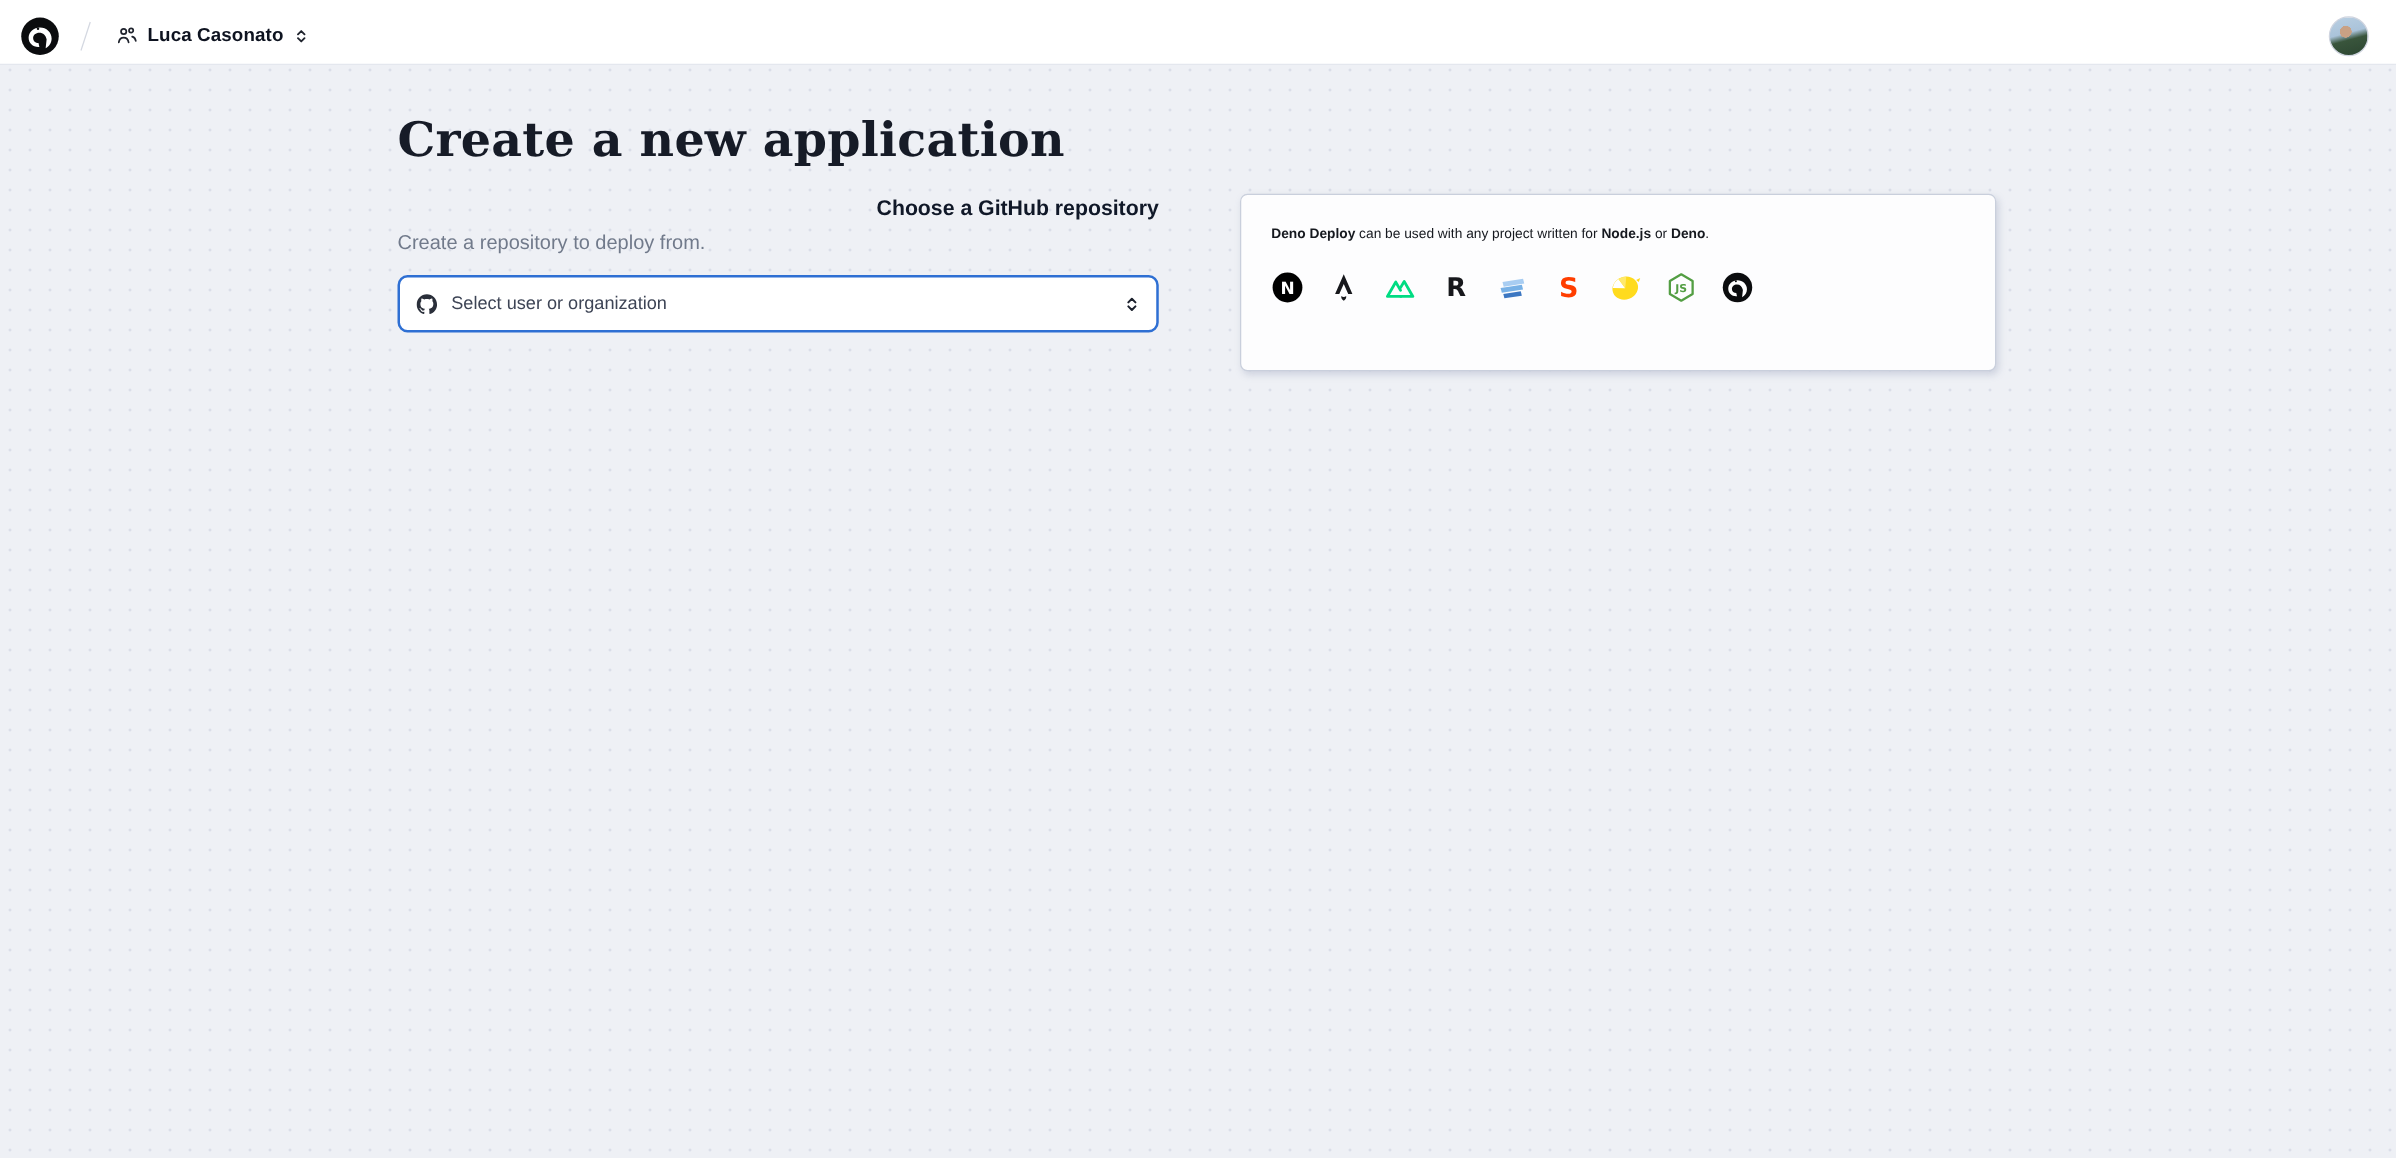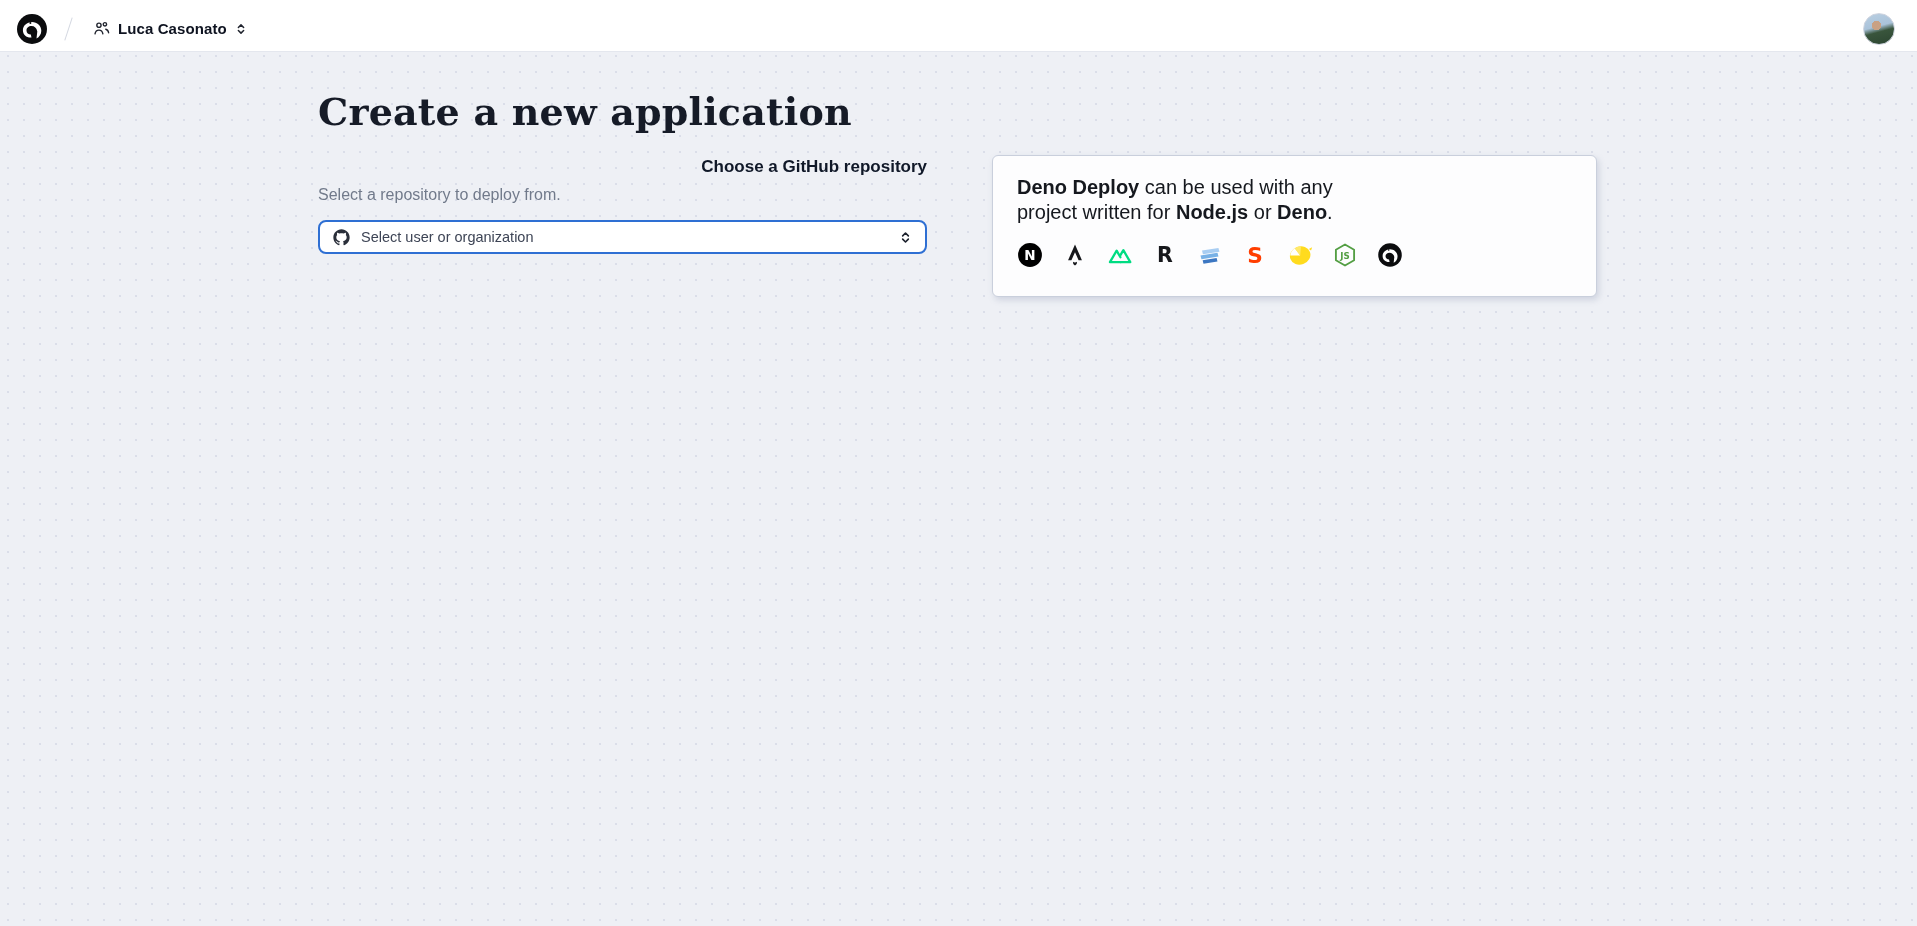--- a/index.html
+++ b/index.html
@@ -38,35 +38,35 @@
   .main { position:relative; height:874px; }
   .page-title {
     position:absolute; left:318px; top:36px;
     font-family:"DejaVu Serif", serif; font-weight:bold;
     font-size:38px; line-height:1.25; color:#161b27; letter-spacing:.2px;
   }
   .left-col { position:absolute; left:318px; top:104px; width:609px; }
   .section-heading { font-size:17px; line-height:22px; font-weight:700; color:#101828;text-align:right; }
   .section-sub { font-size:16px; line-height:22px; color:#717a8b; margin-top:6px; }
   .repo-select {
-    margin-top:14px; width:609px; height:34px; background:#ffffff;
+    margin-top:14px; width:609px; height:46px; background:#ffffff;
     border:2px solid #2e6fd3; border-radius:8px;
     display:flex; align-items:center; gap:11px; padding:0 13px;
     cursor:pointer;
   }
   .repo-select .sel-label { font-size:14.5px; color:#3d4455; }
   .repo-select .sel-chevron { margin-left:auto; display:flex; }
   
   .info-card {
     position:absolute; left:992px; top:103px; width:605px; min-height:142px;
     background:#fdfdfe; border:1px solid #c9cfdc; border-radius:6px;
     box-shadow:2px 3px 6px rgba(125,136,168,.28);
     padding:19px 24px 20px 24px;
   }
-  .info-text { font-size:20px; line-height:25px; color:#15181e; max-width:370px; }
+  .info-text { font-size:11px; line-height:25px; color:#15181e; max-width:370px; }
   .info-text b { font-weight:700; }
   .fw-icons { margin-top:17px; display:flex; align-items:center; gap:19px; }
   .fw-icon { width:26px; height:26px; display:inline-flex; }
   .fw-icon svg { width:26px; height:26px; }
   .icon { display:inline-flex; align-items:center; }
 </style>
 </head>
 <body>
 
 <header class="navbar">
@@ -96,21 +96,21 @@
     </span>
   </div>
   <div class="nav-avatar"></div>
 </header>
 
 <main class="main">
   <h1 class="page-title">Create a new application</h1>
 
   <section class="left-col">
     <h2 class="section-heading">Choose a GitHub repository</h2>
-    <p class="section-sub">Select a repository to deploy from.</p>
+    <p class="section-sub">Create a repository to deploy from.</p>
     <div class="repo-select">
       <span class="icon">
         <svg width="17" height="17" viewBox="0 0 24 24" fill="#2a2f3a">
           <path d="M12 .5C5.65.5.5 5.65.5 12c0 5.08 3.29 9.39 7.86 10.91.58.11.79-.25.79-.55 0-.27-.01-1-.02-1.96-3.2.7-3.88-1.54-3.88-1.54-.52-1.33-1.28-1.68-1.28-1.68-1.04-.71.08-.7.08-.7 1.15.08 1.76 1.18 1.76 1.18 1.03 1.76 2.69 1.25 3.35.96.1-.75.4-1.25.73-1.54-2.55-.29-5.24-1.28-5.24-5.69 0-1.26.45-2.28 1.18-3.08-.12-.29-.51-1.46.11-3.05 0 0 .97-.31 3.16 1.18.92-.26 1.9-.38 2.88-.39.98 0 1.96.13 2.88.39 2.19-1.49 3.16-1.18 3.16-1.18.62 1.59.23 2.76.11 3.05.74.8 1.18 1.82 1.18 3.08 0 4.42-2.69 5.39-5.25 5.68.41.35.78 1.05.78 2.13 0 1.54-.01 2.78-.01 3.16 0 .31.21.67.8.55C20.22 21.38 23.5 17.08 23.5 12 23.5 5.65 18.35.5 12 .5z"></path>
         </svg>
       </span>
       <span class="sel-label">Select user or organization</span>
       <span class="sel-chevron icon">
         <svg width="13" height="15" viewBox="0 0 16 18" fill="none" stroke="#1c212d" stroke-width="2" stroke-linecap="round" stroke-linejoin="round">
           <path d="M4.5 7L8 3.5 11.5 7"></path>

